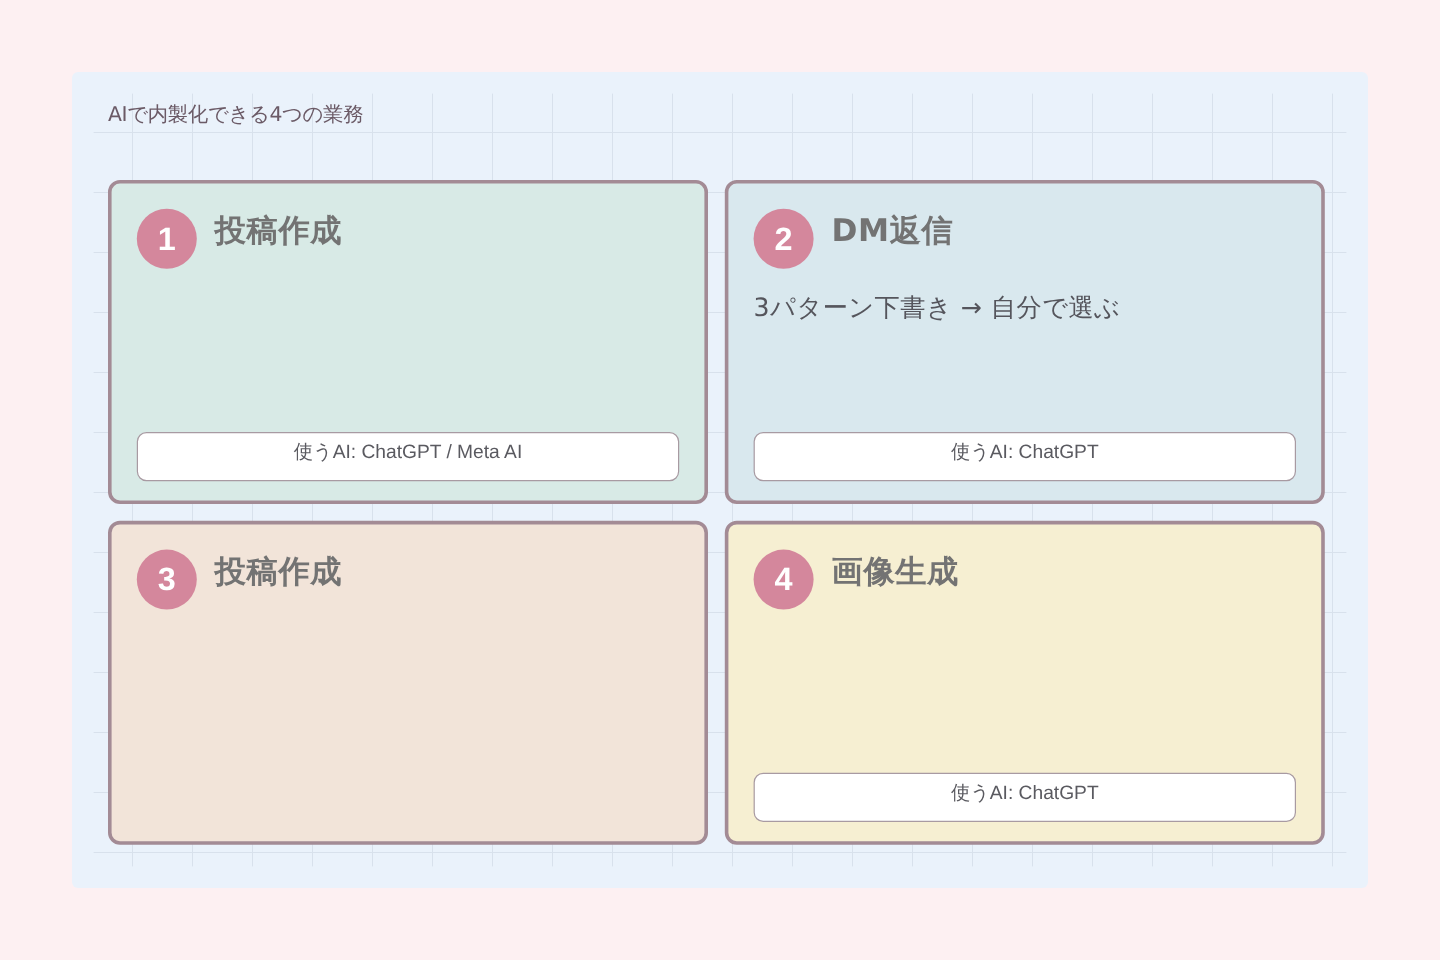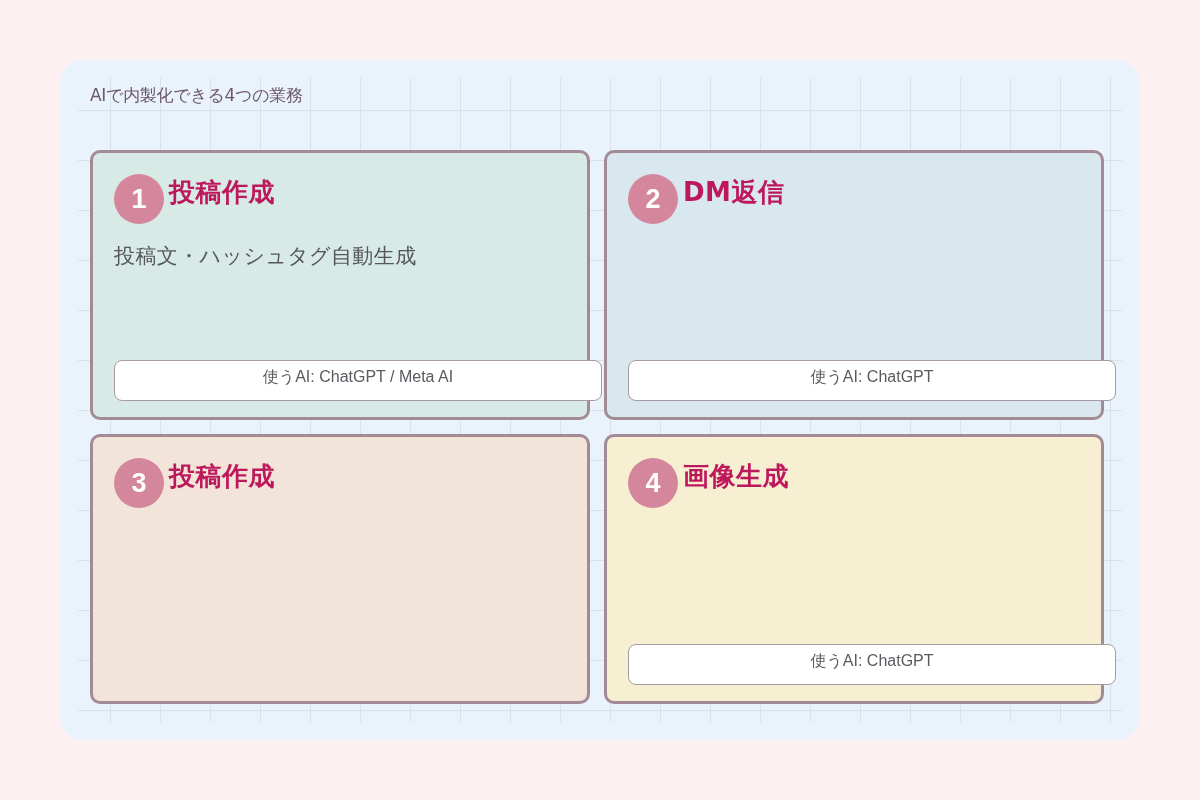--- a/index.html
+++ b/index.html
@@ -7,21 +7,21 @@
     body {
       background: #fdf0f2;
       font-family: "DejaVu Sans", "Liberation Sans", sans-serif;
       position: relative;
     }
     .panel {
       position: absolute;
       left: 60px; top: 60px;
       width: 1080px; height: 680px;
       background: #eaf2fb;
-      border-radius: 24px;
+      border-radius: 5px;
       overflow: hidden;
     }
     .grid {
       position: absolute;
       left: 18px; top: 18px;
       width: 1044px; height: 644px;
       background-image:
         linear-gradient(to right, #d8e1ec 1px, transparent 1px),
         linear-gradient(to bottom, #d8e1ec 1px, transparent 1px);
       background-size: 50px 50px;
@@ -47,64 +47,64 @@
       border-radius: 50%;
       background: #d4879c;
       color: #ffffff;
       font-size: 27px;
       font-weight: bold;
       display: flex; align-items: center; justify-content: center;
       font-family: "Liberation Sans", sans-serif;
     }
     .card .title {
       position: absolute;
-      left: 76px; top: 22px;
+      left: 86px; top: 22px;
       font-size: 26px;
       font-weight: bold;
-      color: #be185d;
+      color: #737373;
       letter-spacing: 0.5px;
     }
     .card .desc {
       position: absolute;
       left: 21px; top: 89px;
       font-size: 21px;
       color: #55555c;
       letter-spacing: 0.4px;
     }
     .card .ai-pill {
       position: absolute;
       left: 21px; top: 207px;
-      width: 488px; height: 41px;
+      width: 452px; height: 41px;
       background: #ffffff;
       border: 1px solid #a89aa2;
       border-radius: 8px;
       display: flex; align-items: center; justify-content: center;
       font-size: 16px;
       color: #5a5a60;
       font-family: "Liberation Sans", sans-serif;
       padding-bottom: 6px;
     }
   </style>
 </head>
 <body>
 
 <div class="panel">
   <div class="grid"></div>
   <div class="panel-title">AIで内製化できる4つの業務</div>
 
   <div class="card" style="left: 30px; top: 90px; background: rgb(216, 234, 230);">
     <div class="badge">1</div>
     <div class="title">投稿作成</div>
-    <div class="desc">投稿文・ハッシュタグ自動生成</div>
     <div class="ai-pill">使うAI: ChatGPT / Meta AI</div>
   </div>
 
   <div class="card" style="left: 544px; top: 90px; background: rgb(217, 232, 238);">
     <div class="badge">2</div>
     <div class="title">DM返信</div>
+    <div class="desc">3パターン下書き → 自分で選ぶ</div>
     <div class="ai-pill">使うAI: ChatGPT</div>
   </div>
 
   <div class="card" style="left: 30px; top: 374px; background: rgb(242, 228, 217);">
     <div class="badge">3</div>
     <div class="title">投稿作成</div>
   </div>
 
   <div class="card" style="left: 544px; top: 374px; background: rgb(246, 239, 210);">
     <div class="badge">4</div>

